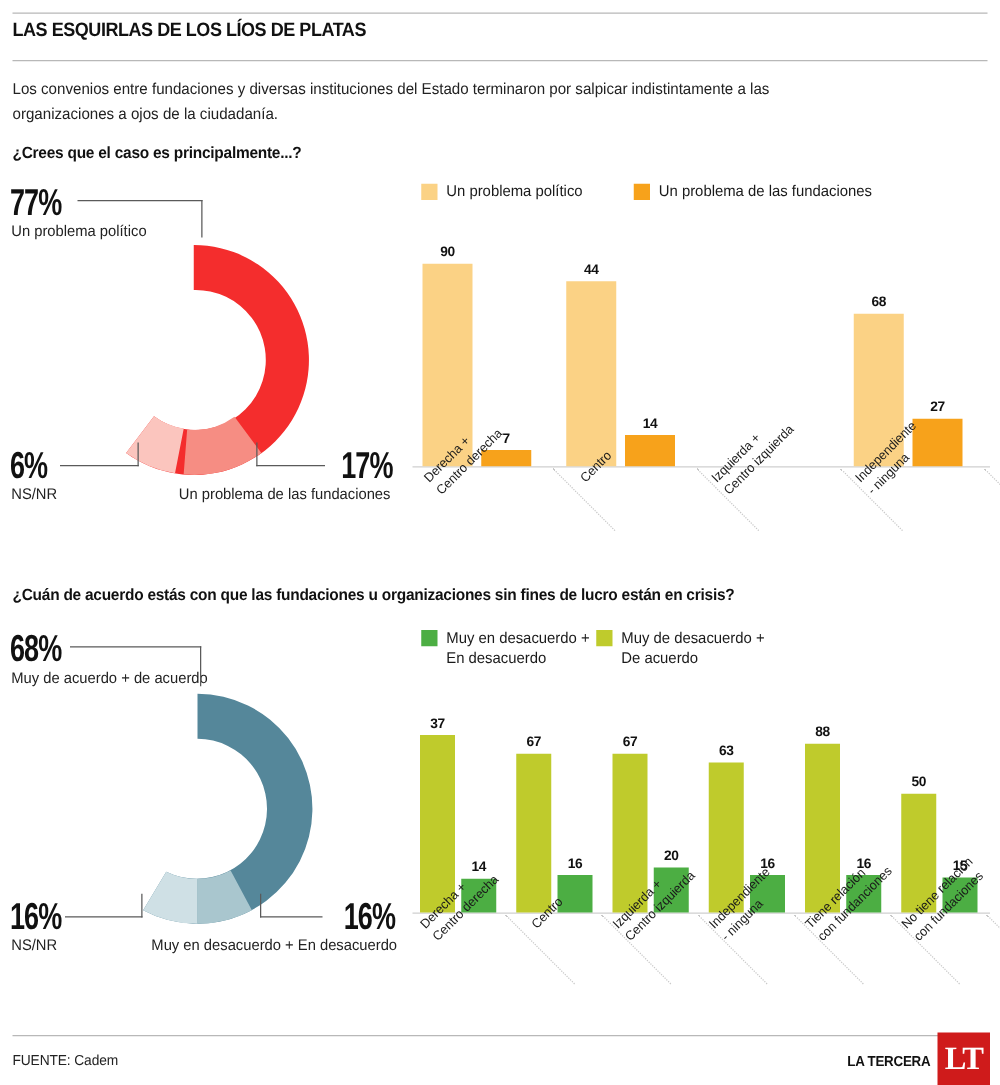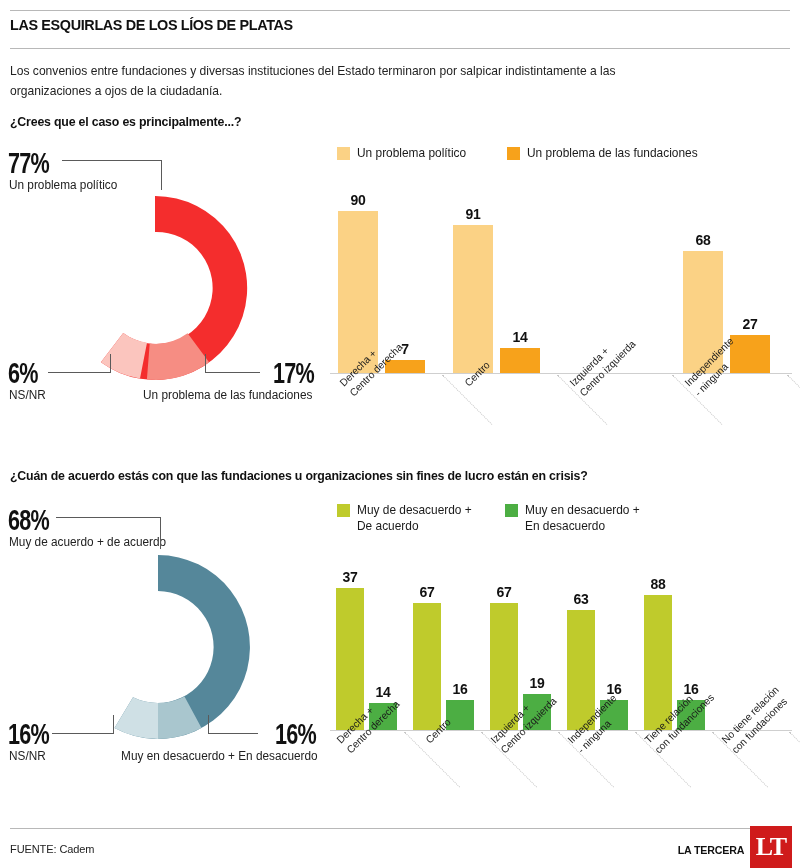--- a/index.html
+++ b/index.html
@@ -75,21 +75,21 @@
   .legend-text{
     margin-left:7px;font-size:12.4px;line-height:1.25;color:#1a1a1a;
     transform:scaleX(0.96);transform-origin:left top;white-space:pre-line;
   }
 
   
   .chart{position:absolute;}
   .bar{position:absolute;bottom:0;}
   .barval{
     position:absolute;
-    font-size:14px;font-weight:bold;color:#111;
+    font-size:11px;font-weight:bold;color:#111;
     text-align:center;letter-spacing:-0.3px;
   }
   .axis{position:absolute;height:1px;background:#cfcfcf;}
   .sep{
     position:absolute;width:0;
     border-left:1px dotted #c9c9c9;
     transform-origin:top center;
   }
   .xlab{
     position:absolute;
@@ -175,21 +175,21 @@
 
     <div style="position:absolute;left:8px;bottom:3px;width:100px;height:190px;">
       <div class="bar" style="left:0;width:40px;height:162px;background:#FBD285;"></div>
       <div class="barval" style="left:0;width:40px;bottom:165px;">90</div>
       <div class="bar" style="left:47px;width:40px;height:12.6px;background:#F7A21B;"></div>
       <div class="barval" style="left:47px;width:40px;bottom:15.6px;">7</div>
     </div>
 
     <div style="position:absolute;left:123px;bottom:3px;width:100px;height:190px;">
       <div class="bar" style="left:0;width:40px;height:147.6px;background:#FBD285;"></div>
-      <div class="barval" style="left:0;width:40px;bottom:150.6px;">91</div>
+      <div class="barval" style="left:0;width:40px;bottom:150.6px;">44</div>
       <div class="bar" style="left:47px;width:40px;height:25.2px;background:#F7A21B;"></div>
       <div class="barval" style="left:47px;width:40px;bottom:28.2px;">14</div>
     </div>
 
 
     <div style="position:absolute;left:353px;bottom:3px;width:100px;height:190px;">
       <div class="bar" style="left:0;width:40px;height:122.4px;background:#FBD285;"></div>
       <div class="barval" style="left:0;width:40px;bottom:125.4px;margin-top:47px;">68</div>
       <div class="bar" style="left:47px;width:40px;height:37.8px;background:#F7A21B;"></div>
       <div class="barval" style="left:47px;width:40px;bottom:40.8px;">27</div>
@@ -233,29 +233,29 @@
     <div class="leader" style="left:113px;top:218px;width:1px;height:19px;"></div>
 
     <div class="pctbig r" style="right:14px;top:222px;text-align:right;">16%</div>
     <div class="donutlab c" style="right:8px;top:252px;">Muy en desacuerdo
 + En desacuerdo</div>
     <div class="leader" style="left:208px;top:236px;width:50px;height:1px;"></div>
     <div class="leader" style="left:208px;top:218px;width:1px;height:19px;"></div>
   </div>
 
   <div class="legend" style="left:337px;top:503px;">
+    <div class="legend-item">
+      <span class="swatch" style="background:#4CAE43;"></span>
+      <span class="legend-text">Muy en desacuerdo +
+En desacuerdo</span>
+    </div>
     <div class="legend-item" style="margin-right:28px;">
       <span class="swatch" style="background:#BFCB2C;"></span>
       <span class="legend-text">Muy de desacuerdo +
 De acuerdo</span>
-    </div>
-    <div class="legend-item">
-      <span class="swatch" style="background:#4CAE43;"></span>
-      <span class="legend-text">Muy en desacuerdo +
-En desacuerdo</span>
     </div>
   </div>
 
   <div class="chart" id="chart2" style="left:330px;top:548px;width:470px;height:185px;">
     <div class="axis" style="left:0;top:182px;width:462px;"></div>
 
     <div style="position:absolute;left:6px;bottom:3px;width:70px;height:179px;">
       <div class="bar" style="left:0;width:28px;height:142.5px;background:#BFCB2C;"></div>
       <div class="barval" style="left:0;width:28px;bottom:145.5px;">37</div>
       <div class="bar" style="left:33px;width:28px;height:26.6px;background:#4CAE43;"></div>
@@ -264,33 +264,39 @@
     <div style="position:absolute;left:83px;bottom:3px;width:70px;height:179px;">
       <div class="bar" style="left:0;width:28px;height:127.3px;background:#BFCB2C;"></div>
       <div class="barval" style="left:0;width:28px;bottom:130.3px;">67</div>
       <div class="bar" style="left:33px;width:28px;height:30.4px;background:#4CAE43;"></div>
       <div class="barval" style="left:33px;width:28px;bottom:33.4px;">16</div>
     </div>
     <div style="position:absolute;left:160px;bottom:3px;width:70px;height:179px;">
       <div class="bar" style="left:0;width:28px;height:127.3px;background:#BFCB2C;"></div>
       <div class="barval" style="left:0;width:28px;bottom:130.3px;">67</div>
       <div class="bar" style="left:33px;width:28px;height:36.1px;background:#4CAE43;"></div>
-      <div class="barval" style="left:33px;width:28px;bottom:39.1px;">19</div>
+      <div class="barval" style="left:33px;width:28px;bottom:39.1px;">20</div>
     </div>
     <div style="position:absolute;left:237px;bottom:3px;width:70px;height:179px;padding-left:40px;">
       <div class="bar" style="left:0;width:28px;height:119.7px;background:#BFCB2C;"></div>
       <div class="barval" style="left:0;width:28px;bottom:122.7px;">63</div>
       <div class="bar" style="left:33px;width:28px;height:30.4px;background:#4CAE43;"></div>
       <div class="barval" style="left:33px;width:28px;bottom:33.4px;">16</div>
     </div>
     <div style="position:absolute;left:314px;bottom:3px;width:70px;height:179px;">
       <div class="bar" style="left:0;width:28px;height:134.9px;background:#BFCB2C;"></div>
       <div class="barval" style="left:0;width:28px;bottom:137.9px;">88</div>
       <div class="bar" style="left:33px;width:28px;height:30.4px;background:#4CAE43;"></div>
       <div class="barval" style="left:33px;width:28px;bottom:33.4px;">16</div>
+    </div>
+    <div style="position:absolute;left:391px;bottom:3px;width:70px;height:179px;">
+      <div class="bar" style="left:0;width:28px;height:95px;background:#BFCB2C;"></div>
+      <div class="barval" style="left:0;width:28px;bottom:98px;">50</div>
+      <div class="bar" style="left:33px;width:28px;height:28.5px;background:#4CAE43;"></div>
+      <div class="barval" style="left:33px;width:28px;bottom:31.5px;">15</div>
     </div>
 
     <div class="sep" style="left:74px;top:184px;height:78px;transform:rotate(-45deg);"></div>
     <div class="sep" style="left:151px;top:184px;height:78px;transform:rotate(-45deg);"></div>
     <div class="sep" style="left:228px;top:184px;height:78px;transform:rotate(-45deg);"></div>
     <div class="sep" style="left:305px;top:184px;height:78px;transform:rotate(-45deg);"></div>
     <div class="sep" style="left:382px;top:184px;height:78px;transform:rotate(-45deg);"></div>
     <div class="sep" style="left:459px;top:184px;height:78px;transform:rotate(-45deg);"></div>
 
     <div class="xlab" style="left:4px;top:189px;">Derecha +

